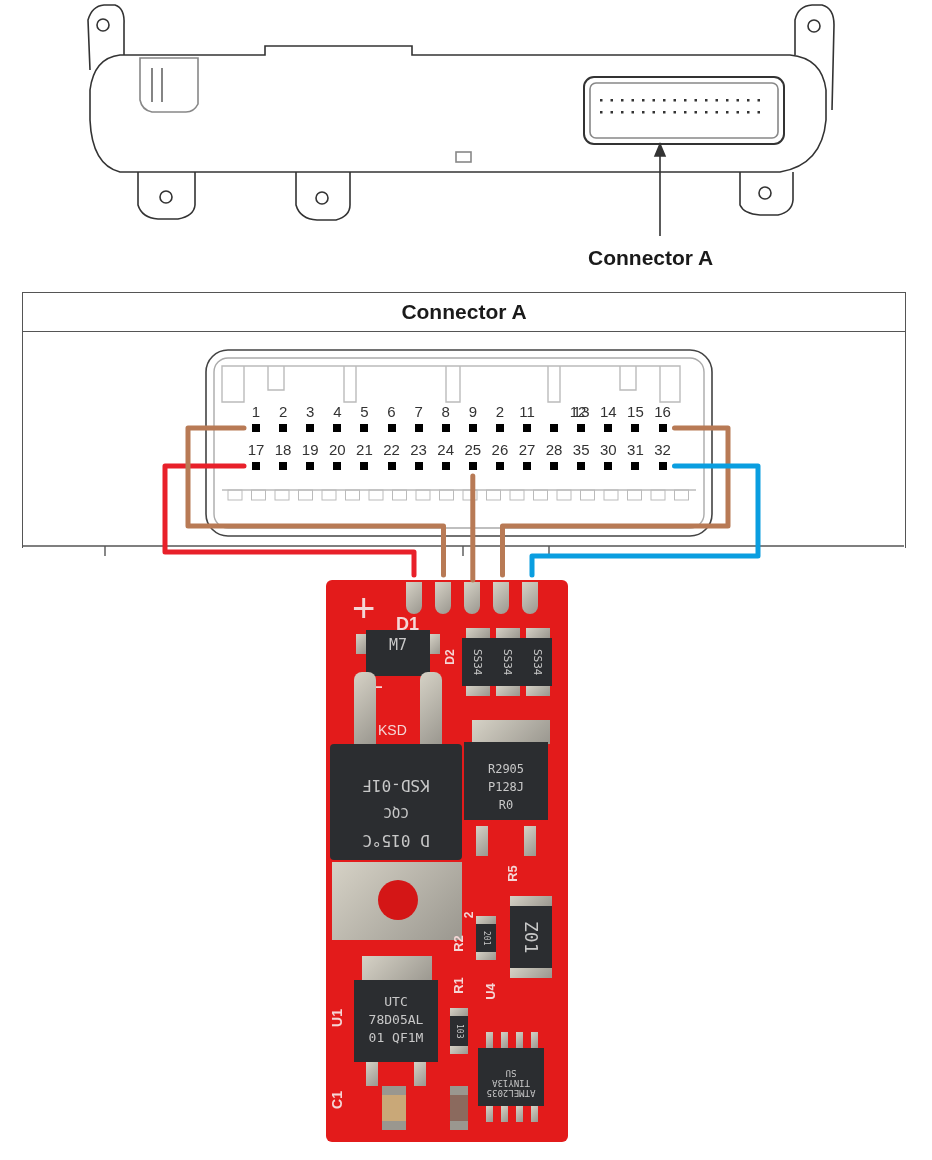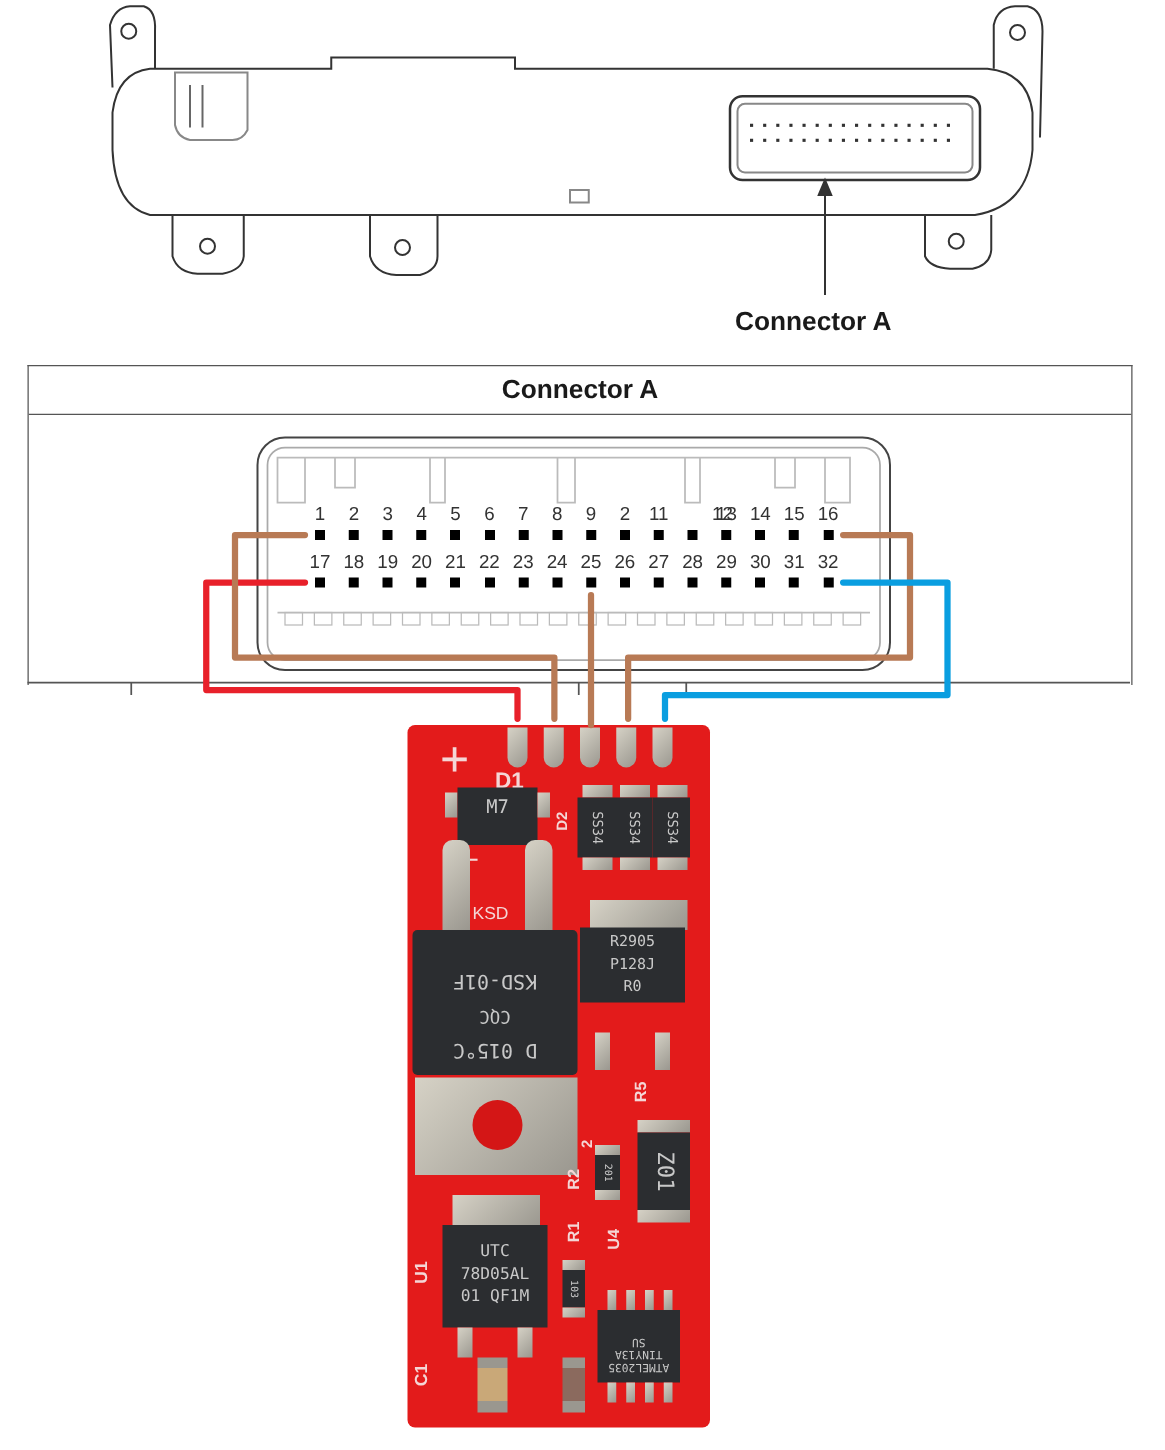--- a/index.html
+++ b/index.html
@@ -176,21 +176,21 @@
     <div class="pin-num" style="left: 433.7px; top: 441px;">24</div>
     <div class="pin-sq" style="left: 441.7px; top: 462px;"></div>
     <div class="pin-num" style="left: 460.8px; top: 441px;">25</div>
     <div class="pin-sq" style="left: 468.8px; top: 462px;"></div>
     <div class="pin-num" style="left: 487.9px; top: 441px;">26</div>
     <div class="pin-sq" style="left: 495.9px; top: 462px;"></div>
     <div class="pin-num" style="left: 515px; top: 441px;">27</div>
     <div class="pin-sq" style="left: 523px; top: 462px;"></div>
     <div class="pin-num" style="left: 542.1px; top: 441px; text-align: center;">28</div>
     <div class="pin-sq" style="left: 550.1px; top: 462px;"></div>
-    <div class="pin-num" style="left: 569.2px; top: 441px;">29</div>
+    <div class="pin-num" style="left: 569.2px; top: 441px;">35</div>
     <div class="pin-sq" style="left: 577.2px; top: 462px;"></div>
     <div class="pin-num" style="left: 596.3px; top: 441px;">30</div>
     <div class="pin-sq" style="left: 604.3px; top: 462px;"></div>
     <div class="pin-num" style="left: 623.4px; top: 441px;">31</div>
     <div class="pin-sq" style="left: 631.4px; top: 462px;"></div>
     <div class="pin-num" style="left: 650.5px; top: 441px;">32</div>
     <div class="pin-sq" style="left: 658.5px; top: 462px;"></div>
   </div>
 
 <div class="pcb">
@@ -227,21 +227,21 @@
   <div class="chip" style="left:4px;top:164px;width:132px;height:116px;border-radius:4px;transform:rotate(180deg);font-size:16px;padding-top:10px;box-sizing:border-box;">
     <div>D 015°C</div>
     <div style="margin:10px 0;font-size:14px;">CQC</div>
     <div>KSD-01F</div>
   </div>
   <div class="metal" style="left:6px;top:282px;width:130px;height:78px;">
     <div style="position:absolute;left:46px;top:18px;width:40px;height:40px;border-radius:50%;background:#d41616;"></div>
   </div>
 
   <div class="metal" style="left:146px;top:140px;width:78px;height:24px;"></div>
-  <div class="chip" style="left:138px;top:162px;width:84px;height:60px;font-size:12px;padding-top:4px;box-sizing:border-box;">
+  <div class="chip" style="left:138px;top:162px;width:84px;height:78px;font-size:12px;padding-top:20px;box-sizing:border-box;">
     <div>R2905</div>
     <div style="margin:4px 0;">P128J</div>
     <div>R0</div>
   </div>
   <div class="metal" style="left:150px;top:246px;width:12px;height:30px;"></div>
   <div class="metal" style="left:198px;top:246px;width:12px;height:30px;"></div>
   <div class="silk" style="left:178px;top:286px;font-size:13px;transform:rotate(-90deg);">R5</div>
 
   <div class="metal" style="left:184px;top:316px;width:42px;height:10px;"></div>
   <div class="chip" style="left:184px;top:326px;width:42px;height:62px;font-size:18px;writing-mode:vertical-rl;line-height:42px;">Z01</div>

